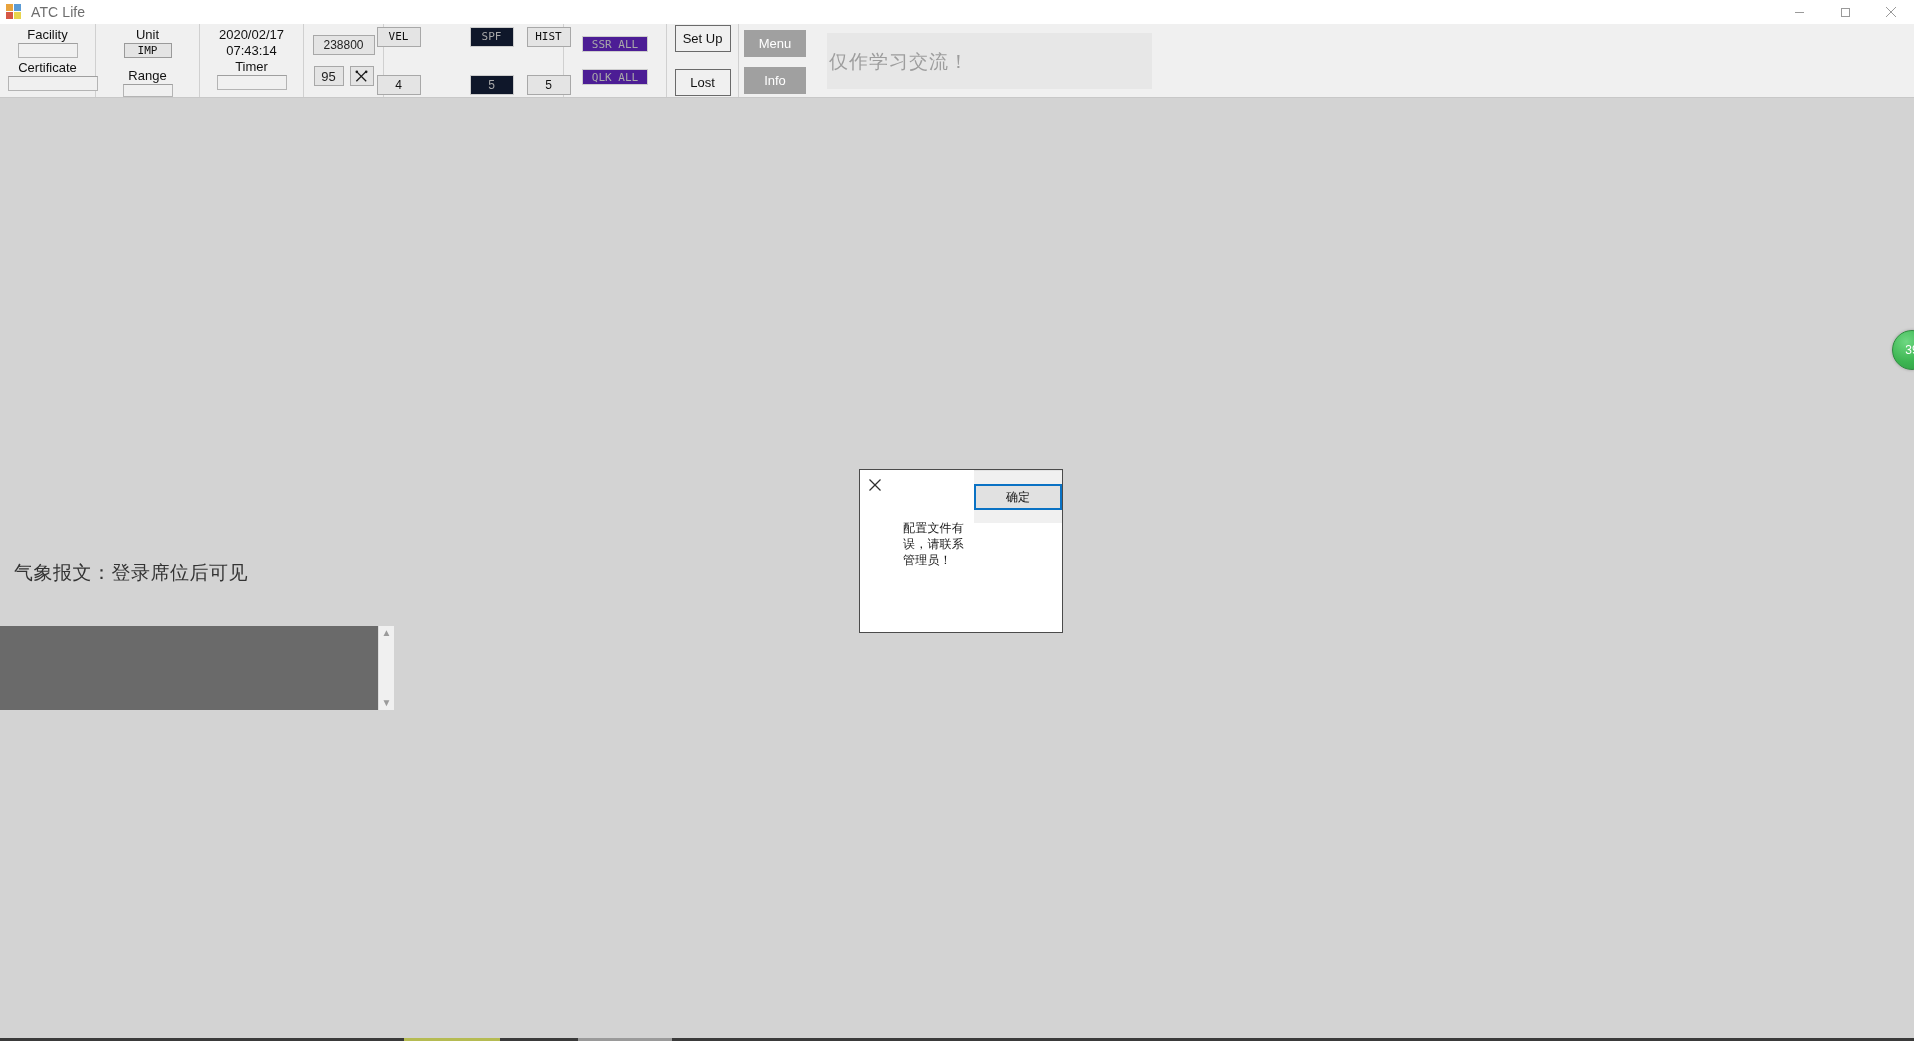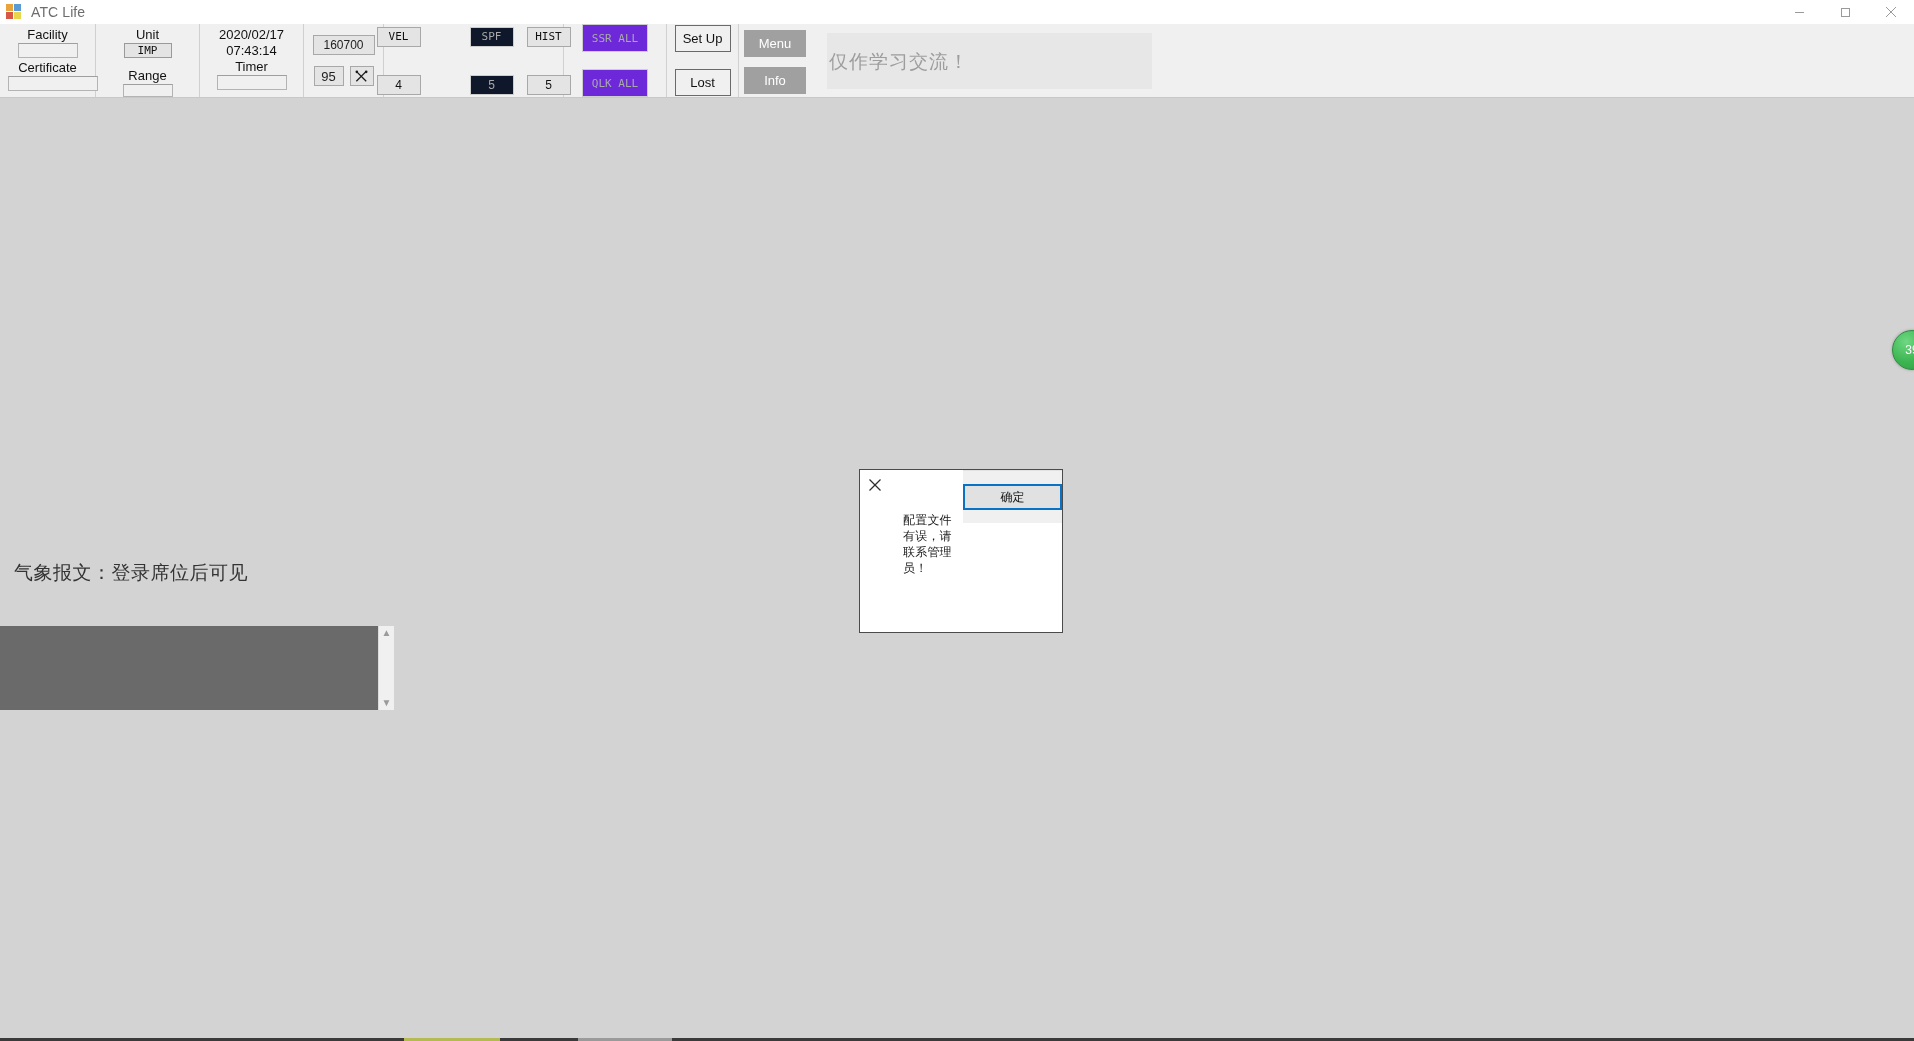--- a/index.html
+++ b/index.html
@@ -171,22 +171,22 @@
   .tbtn.disabled {
     background: #0f172a;
     border-color: #cdcdcd;
     color: #a9a9a9;
     margin-left: 36px;
   }
 
   
   .g-ssr { width: 103px; justify-content: center; padding-top: 0; }
   .wbtn {
-    width: 66px; height: 28px;
-    background: #6d28d9;
+    width: 66px; height: 16px;
+    background: #4c1d95;
     border: 1px solid #cdcdcd;
     font-family: "DejaVu Sans Mono", monospace;
     font-size: 11px;
     color: #a9a9a9;
     display: flex; align-items: center; justify-content: center;
     box-sizing: border-box;
   }
   .g-ssr .wbtn + .wbtn { margin-top: 17px; }
 
   
@@ -342,21 +342,21 @@
   }
   .dlg-foot {
     height: 52px;
     background: #f0f0f0;
     border-top: 1px solid #e2e2e2;
     display: flex;
     align-items: center;
     justify-content: center;
   }
   .dlg-ok {
-    width: 99px; height: 26px;
+    width: 88px; height: 26px;
     background: #e1e1e1;
     border: 2px solid #0a72c4;
     box-sizing: border-box;
     font-size: 12px;
     color: #141414;
     display: flex; align-items: center; justify-content: center;
   }
 </style>
 </head>
 <body>
@@ -408,21 +408,21 @@
     </div>
 
     <div class="tgroup g-clock">
       <div class="lbl">2020/02/17</div>
       <div class="lbl">07:43:14</div>
       <div class="lbl">Timer</div>
       <div class="field field4"></div>
     </div>
 
     <div class="tgroup g-code">
-      <div class="code-box">160700</div>
+      <div class="code-box">238800</div>
       <div class="code-row">
         <div class="code-small">95</div>
         <div class="icon-box">
           <svg width="15" height="15" viewBox="0 0 16 16">
             <g stroke="#1a1a1a" stroke-width="1.4" fill="none">
               <line x1="2.5" y1="2.5" x2="13" y2="13"></line>
               <line x1="13" y1="2.5" x2="2.5" y2="13"></line>
             </g>
             <circle cx="3" cy="3" r="1.4" fill="#1a1a1a"></circle>
             <circle cx="13" cy="3" r="1.4" fill="#1a1a1a"></circle>

